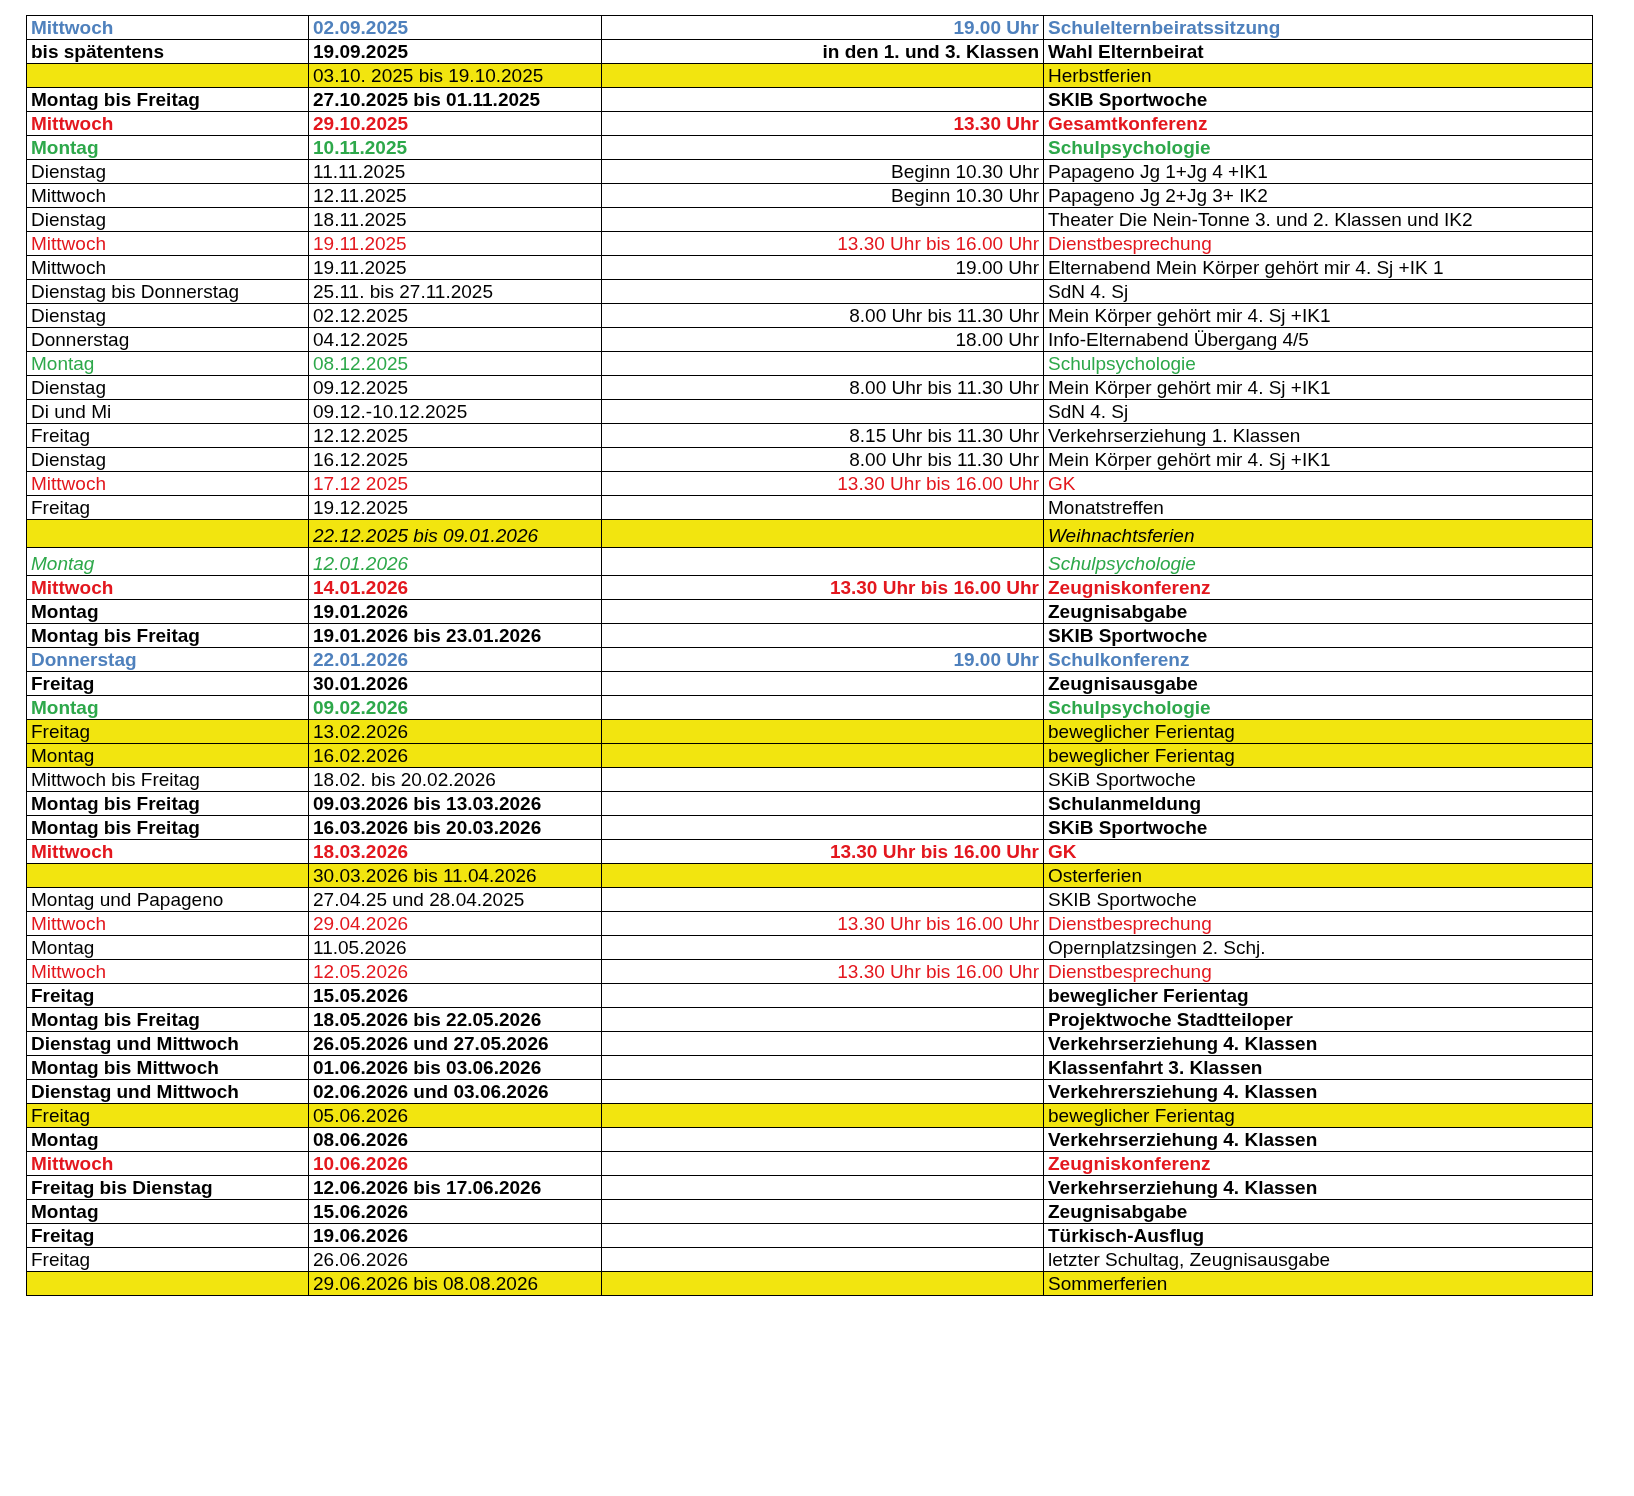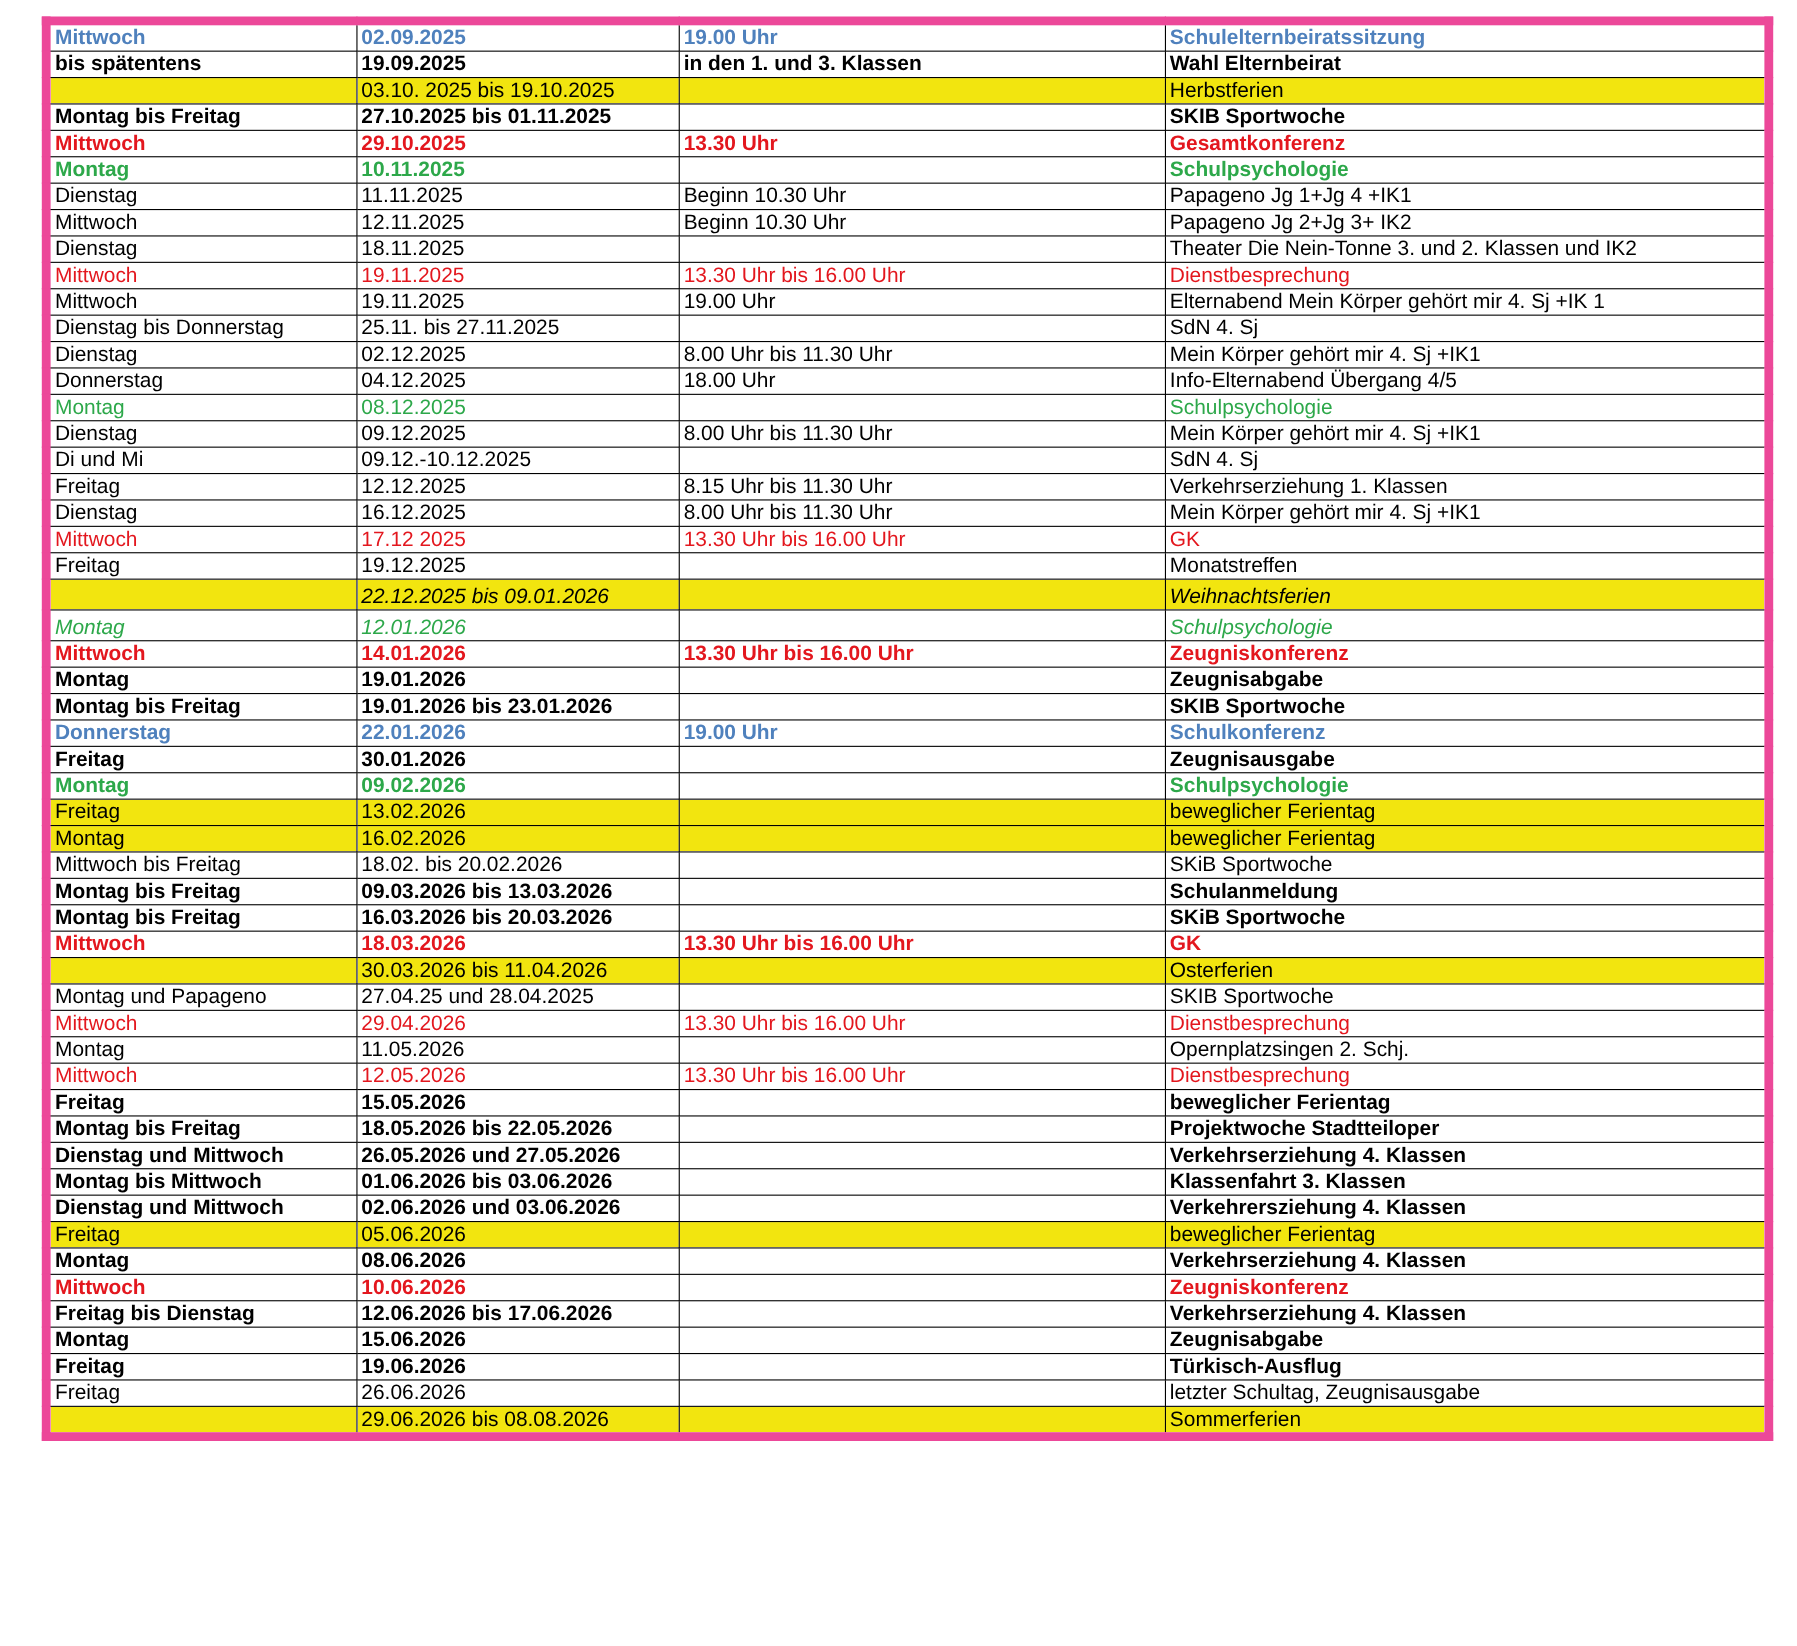--- a/index.html
+++ b/index.html
@@ -1,30 +1,30 @@
 <!DOCTYPE html>
 <html><head>
 <meta charset="utf-8">
 <style>
   html, body { margin: 0; padding: 0; background: #ffffff; }
   body { width: 1634px; height: 1496px; position: relative; overflow: hidden;
          font-family: "Liberation Sans", "DejaVu Sans", sans-serif; }
   table.cal {
-    position: absolute; left: 38px; top: 15px;
+    position: absolute; left: 26px; top: 15px;
     width: 1566px; border-collapse: collapse;
-    border: 8px solid #ec4899; table-layout: fixed;
+    border: 1px solid #ec4899; table-layout: fixed;
   }
   table.cal td {
     border: 1.5px solid #000;
     height: 23px; padding: 0 4px; font-size: 19px; line-height: 22px;
     white-space: nowrap; overflow: hidden; vertical-align: bottom;
     color: #000;
   }
   table.cal tr.tall td { height: 27px; font-style: italic; }
-  table.cal td.c-time { text-align: left; }
+  table.cal td.c-time { text-align: right; }
   tr.yellow td { background: #f2e50f; margin-top: 28px; }
   .w-b { font-weight: bold; }
   .w-n { font-weight: normal; }
   .col-blue { color: #4f81bd !important; }
   .col-red { color: #e3171e !important; }
   .col-green { color: #2da84a !important; }
   .col-black { color: #000 !important; }
 </style>
 </head>
 <body>

